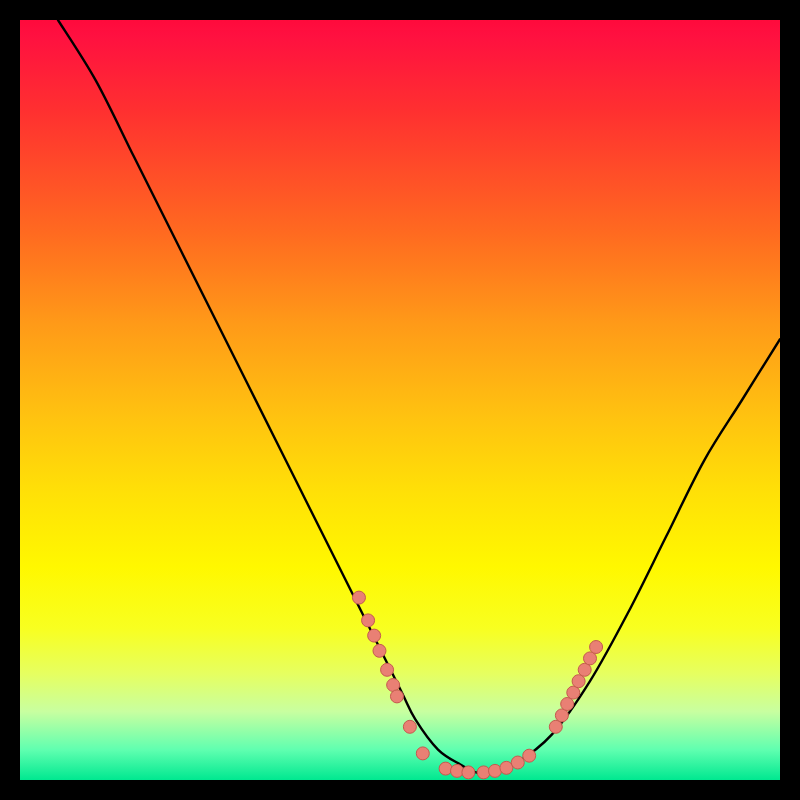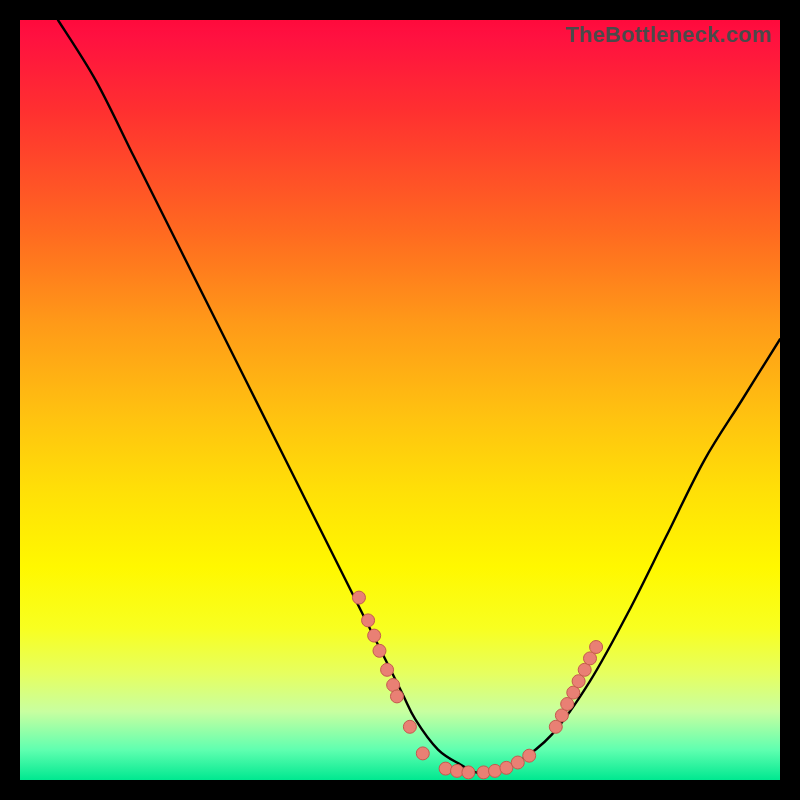--- a/index.html
+++ b/index.html
@@ -98,15 +98,14 @@
           <circle cx="541.88" cy="695.4" r="6.5" fill="#e98074" stroke="#c45a4e" stroke-width="1"></circle>
           <circle cx="547.1999999999999" cy="684" r="6.5" fill="#e98074" stroke="#c45a4e" stroke-width="1"></circle>
           <circle cx="553.28" cy="672.6" r="6.5" fill="#e98074" stroke="#c45a4e" stroke-width="1"></circle>
           <circle cx="558.6" cy="661.2" r="6.5" fill="#e98074" stroke="#c45a4e" stroke-width="1"></circle>
           <circle cx="564.68" cy="649.8" r="6.5" fill="#e98074" stroke="#c45a4e" stroke-width="1"></circle>
           <circle cx="570" cy="638.4" r="6.5" fill="#e98074" stroke="#c45a4e" stroke-width="1"></circle>
           <circle cx="576.08" cy="627" r="6.5" fill="#e98074" stroke="#c45a4e" stroke-width="1"></circle>
         </g>
     </svg>
 
-    <div class="watermark">TheBottleneck.com</div>
   </div>
 </div>
 
 </body></html>

